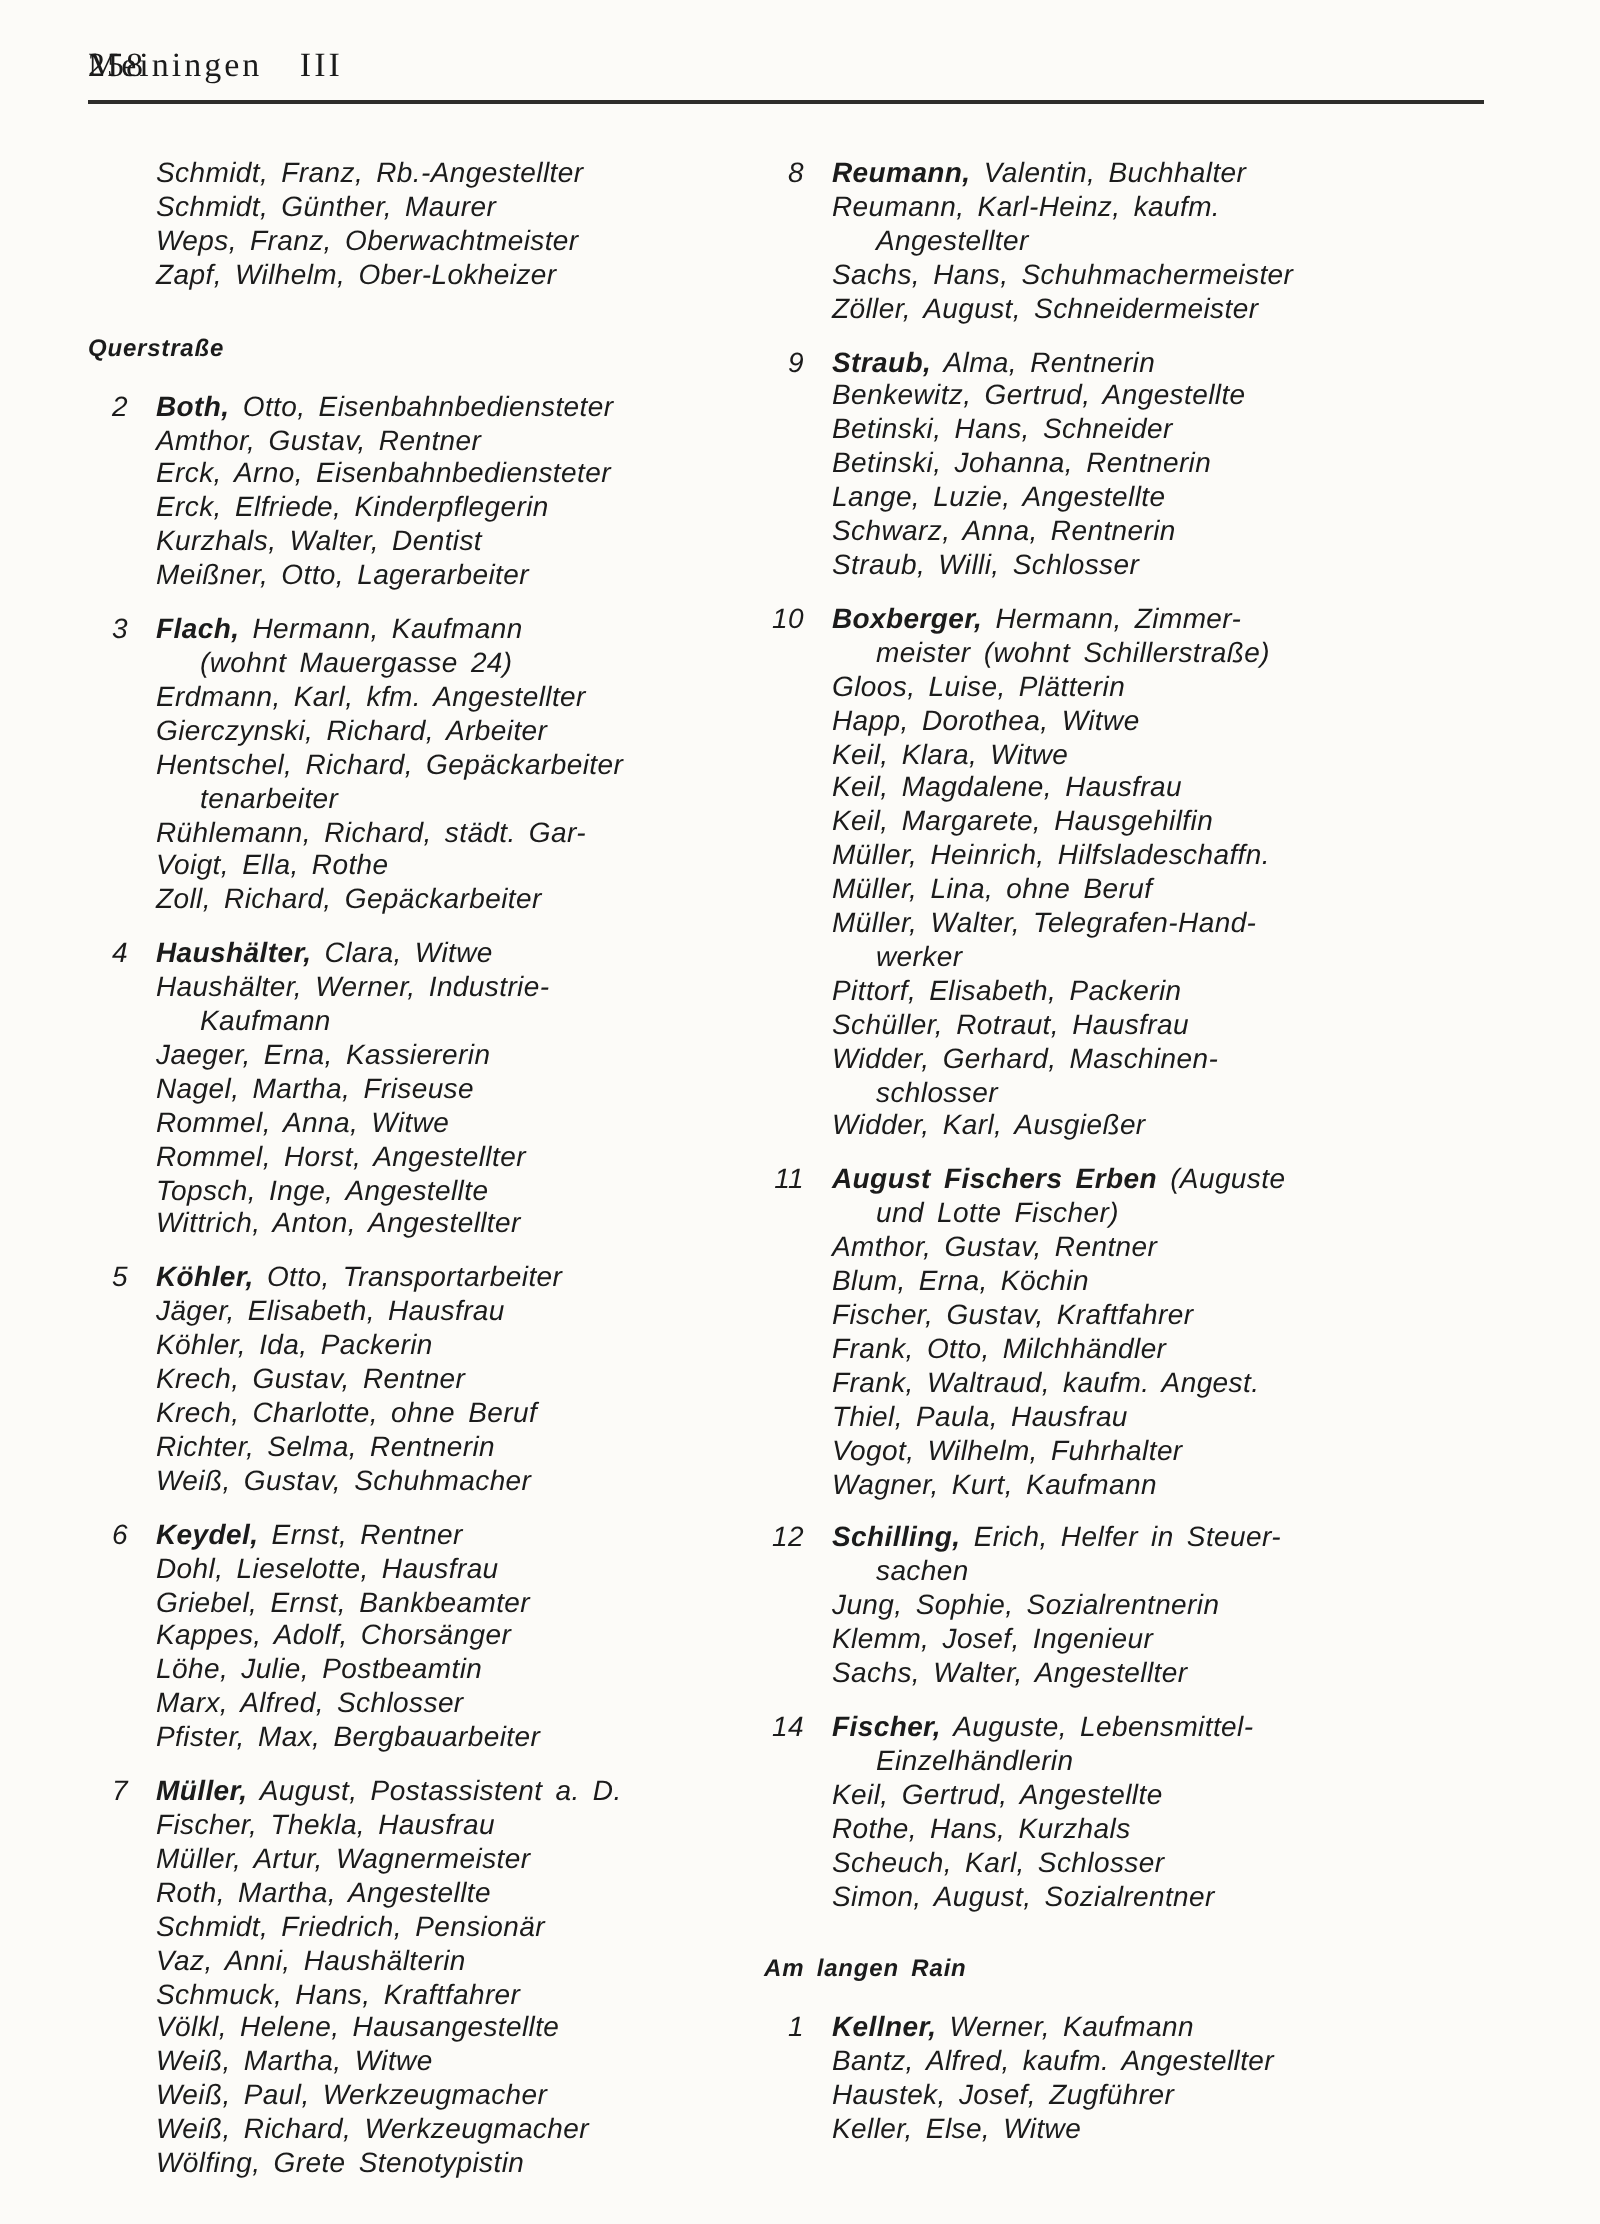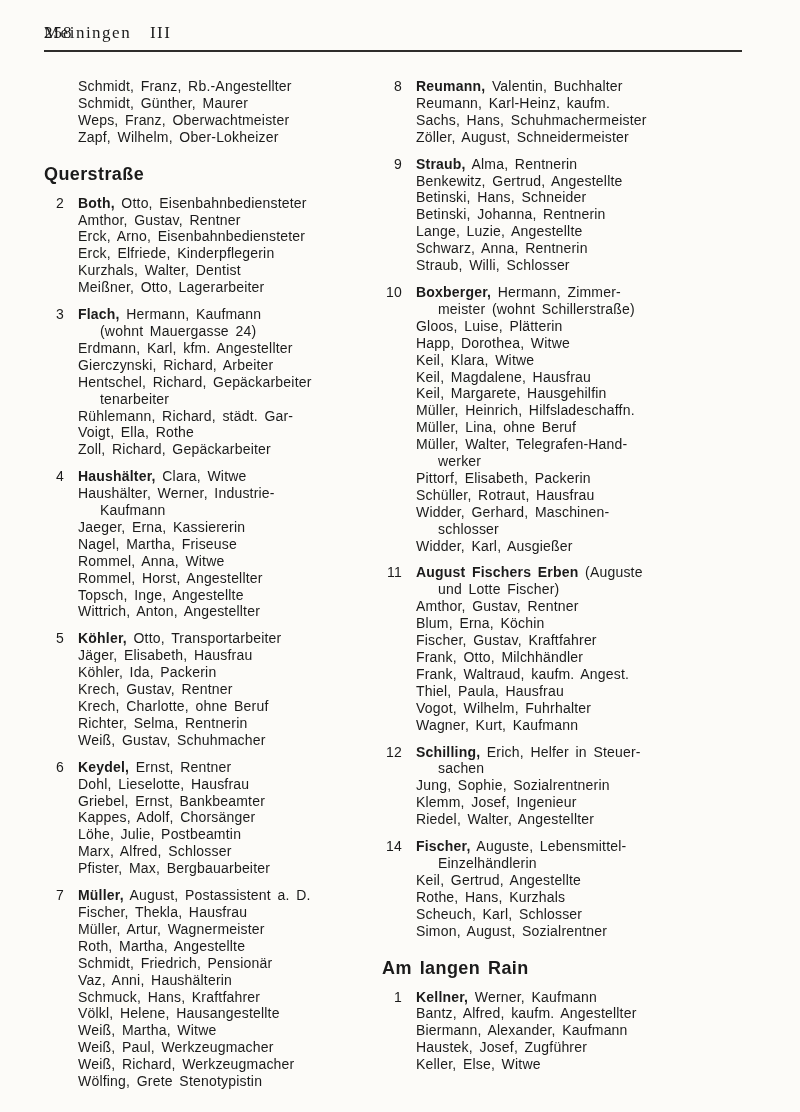--- a/index.html
+++ b/index.html
@@ -41,27 +41,28 @@
     font-family: Liberation Serif, serif;
   }
   .columns {
     display: flex;
     gap: 28px;
     margin: 26px 46px 0 44px;
     font-size: 14px;
     line-height: 16.9px;
     letter-spacing: 0.2px;
     word-spacing: 2.5px;
+    font-style: italic;
   }
   .col-left { flex: 0 0 310px; width: 310px; }
   .col-right { flex: 1; min-width: 0; }
   .block { display: flex; }
   .block + .block { margin-top: 10px; }
   .street-heading {
-    font-size: 18px;
+    font-size: 12px;
     font-weight: 700;
     letter-spacing: 0.4px;
     margin: 17px 0 10px 0;
     line-height: 22px;
   }
   .num {
     flex: 0 0 20px;
     text-align: right;
     margin-right: 14px;
   }
@@ -275,20 +276,21 @@
       </section>
     <section class="col col-right" id="col-right">
         <div class="block house">
           <div class="num">8</div>
           <div class="entries">
             <div class="entry">
               <div class="line"><span class="surname">Reumann,</span> <span class="rest">Valentin, Buchhalter</span></div>
             </div>
             <div class="entry">
               <div class="line"><span class="rest">Reumann, Karl-Heinz, kaufm.</span></div>
+              <div class="line cont">Angestellter</div>
             </div>
             <div class="entry">
               <div class="line"><span class="rest">Sachs, Hans, Schuhmachermeister</span></div>
             </div>
             <div class="entry">
               <div class="line"><span class="rest">Zöller, August, Schneidermeister</span></div>
             </div>
           </div>
         </div>
         <div class="block house">
@@ -404,21 +406,21 @@
               <div class="line"><span class="surname">Schilling,</span> <span class="rest">Erich, Helfer in Steuer-</span></div>
               <div class="line cont">sachen</div>
             </div>
             <div class="entry">
               <div class="line"><span class="rest">Jung, Sophie, Sozialrentnerin</span></div>
             </div>
             <div class="entry">
               <div class="line"><span class="rest">Klemm, Josef, Ingenieur</span></div>
             </div>
             <div class="entry">
-              <div class="line"><span class="rest">Riedel, Walter, Angestellter</span></div>
+              <div class="line"><span class="rest">Sachs, Walter, Angestellter</span></div>
             </div>
           </div>
         </div>
         <div class="block house">
           <div class="num">14</div>
           <div class="entries">
             <div class="entry">
               <div class="line"><span class="surname">Fischer,</span> <span class="rest">Auguste, Lebensmittel-</span></div>
               <div class="line cont">Einzelhändlerin</div>
             </div>
@@ -438,23 +440,20 @@
         </div>
         <h2 class="street-heading">Am langen Rain</h2>
         <div class="block house">
           <div class="num">1</div>
           <div class="entries">
             <div class="entry">
               <div class="line"><span class="surname">Kellner,</span> <span class="rest">Werner, Kaufmann</span></div>
             </div>
             <div class="entry">
               <div class="line"><span class="rest">Bantz, Alfred, kaufm. Angestellter</span></div>
-            </div>
-            <div class="entry">
-              <div class="line"><span class="rest">Biermann, Alexander, Kaufmann</span></div>
             </div>
             <div class="entry">
               <div class="line"><span class="rest">Haustek, Josef, Zugführer</span></div>
             </div>
             <div class="entry">
               <div class="line"><span class="rest">Keller, Else, Witwe</span></div>
             </div>
           </div>
         </div>
       </section>

